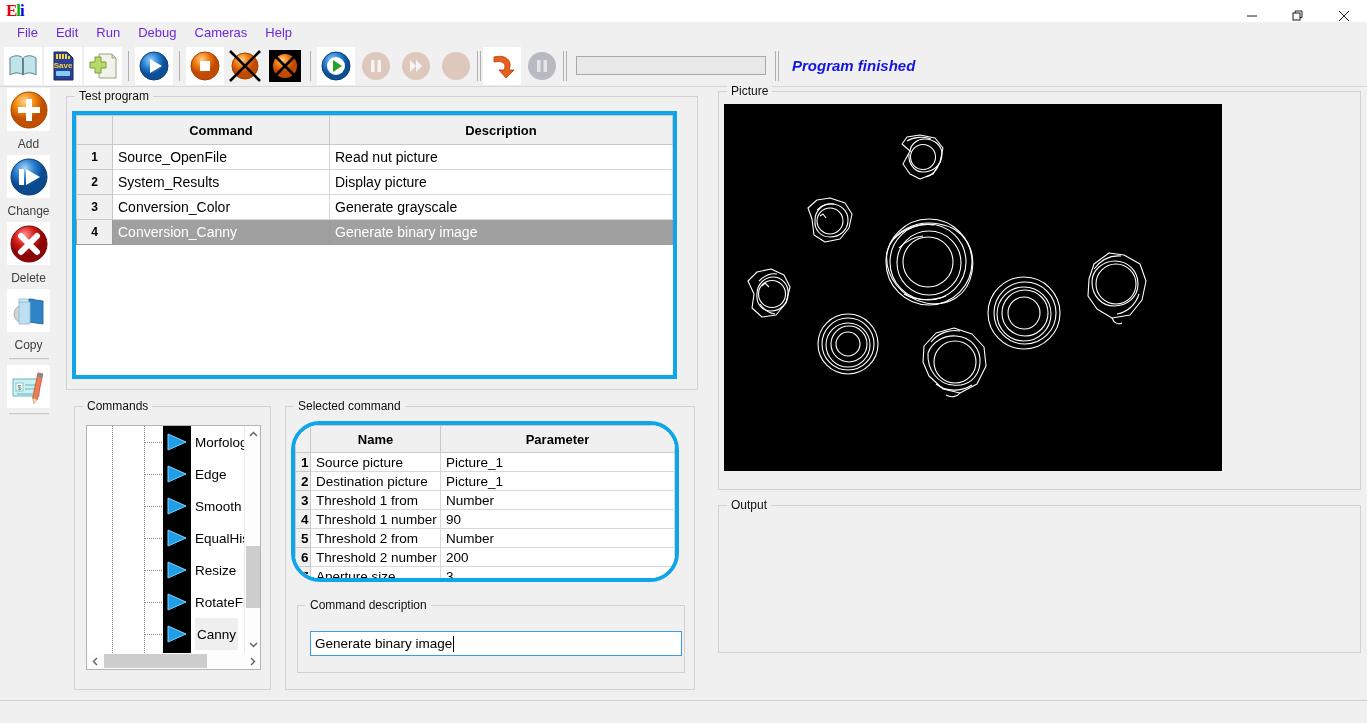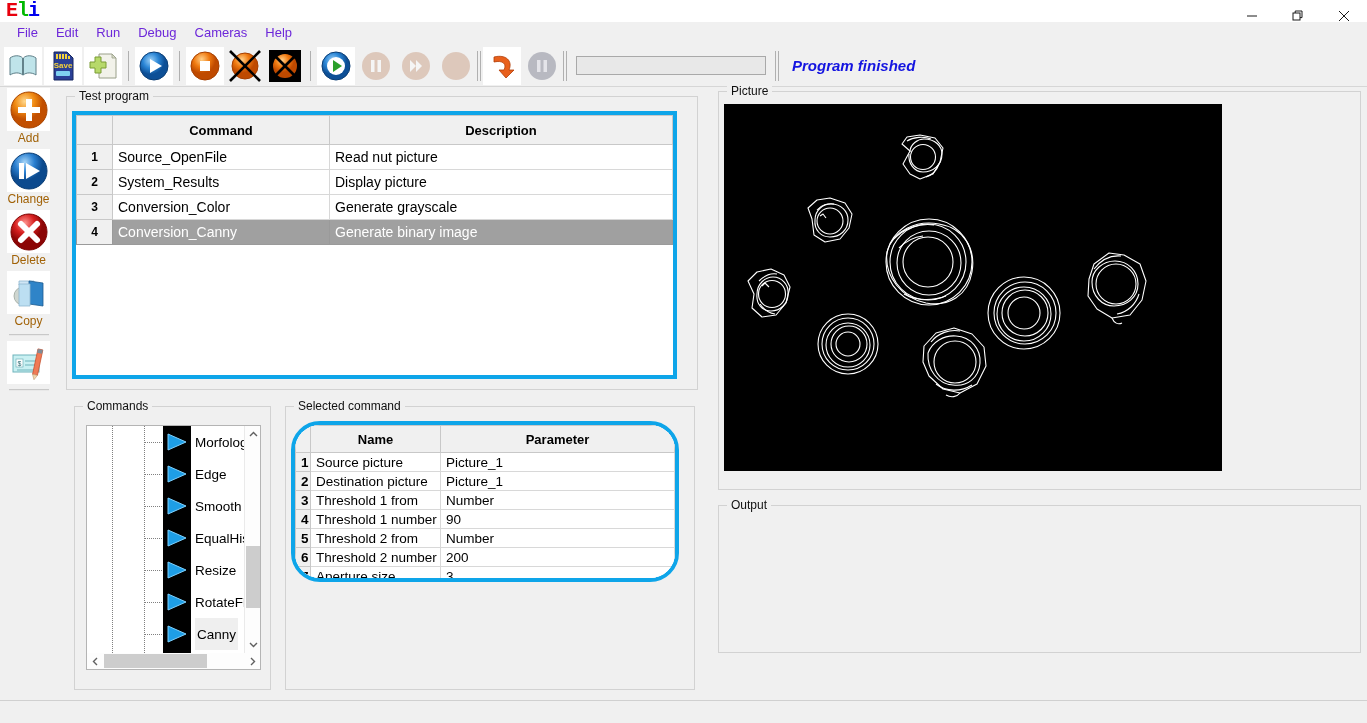--- a/index.html
+++ b/index.html
@@ -6,22 +6,22 @@
   html, body {
     width: 1367px; height: 723px;
     font-family: "Liberation Sans", sans-serif;
     background: #f0f0f0;
     overflow: hidden;
   }
   #app { position: relative; width: 1367px; height: 723px; background:#f0f0f0; }
 
   
   .titlebar { position:absolute; left:0; top:0; width:1367px; height:22px; background:#ffffff; }
-  .logo { position:absolute; left:6px; top:2px; font-size:20px; font-weight:bold; line-height:17px;
-          letter-spacing:-1px; font-family:Liberation Mono, monospace; }
+  .logo { position:absolute; left:6px; top:2px; font-size:17px; font-weight:bold; line-height:17px;
+          letter-spacing:-1px; font-family:Liberation Serif, serif; }
   .logo .l-e { color:#e8000d; }
   .logo .l-l { color:#00b800; }
   .logo .l-i { color:#0000ee; }
   .wbtns { position:absolute; right:0; top:0; height:32px; display:flex; }
   .wbtn { width:46px; height:32px; display:flex; align-items:center; justify-content:center;
           color:#1a1a1a; background:transparent; }
   .wbtn svg { display:block; }
 
   
   .menubar { position:absolute; left:0; top:23px; width:1367px; height:20px; background:#f0f0f0;
@@ -38,21 +38,21 @@
   .tsep2 { width:1px; height:30px; background:#b0b0b0; margin:0 1px; }
   .progressbox { width:190px; height:19px; background:#e8e8e8; border:1px solid #a9a9a9; margin:0 8px; }
   .statustext { font-size:15px; font-style:italic; font-weight:bold; color:#1414e0;
                 margin-left:12px; white-space:nowrap; }
   .toolbar-underline { position:absolute; left:0; top:86px; width:1367px; height:1px; background:#d6d6d6; }
 
   
   .rail { position:absolute; left:0; top:88px; width:57px; height:610px; background:#f0f0f0; }
   .railitem { width:57px; display:flex; flex-direction:column; align-items:center; margin-bottom:3px; }
   .railicon { width:43px; height:43px; background:#fff; display:flex; align-items:center; justify-content:center; }
-  .raillabel { font-size:12px; color:#a16207; line-height:15px; margin-top:0; }
+  .raillabel { font-size:12px; color:#404040; line-height:15px; margin-top:6px; }
   .raildiv { width:40px; height:0; border-top:1px solid #c8c8c8; border-bottom:1px solid #e8e8e8;
              margin:5px auto 5px auto; }
 
   
   .group { position:absolute; border:1px solid #d2d2d2; background:transparent; }
   .group > .glabel { position:absolute; top:-8px; left:8px; background:#f0f0f0; padding:0 4px;
                      font-size:12px; color:#101010; }
 
   
   .tbl { width:100%; border-collapse:collapse; table-layout:fixed; background:#fff; font-size:14px; }
@@ -614,20 +614,27 @@
           </tr>
           <tr>
             <td class="rowhdr">7</td>
             <td>Aperture size</td>
             <td>3</td>
           </tr>
         </tbody>
       </table>
     </div>
 
+    <div class="group" style="left:11px; top:198px; width:388px; height:68px; background:#f0f0f0;">
+      <div class="glabel">Command description</div>
+      <div class="descinput" style="display:flex; align-items:center;">
+        <span>Generate binary image</span>
+          <span style="display:inline-block;width:1px;height:16px;background:#000;margin-left:1px;"></span>
+      </div>
+    </div>
   </div>
 
   <div class="group" style="left:718px; top:91px; width:643px; height:399px;">
     <div class="glabel">Picture</div>
 
     <div id="pic-canvas">
       <svg viewBox="0 0 498 367" xmlns="http://www.w3.org/2000/svg">
         <rect x="0" y="0" width="498" height="367" fill="#000000"></rect>
         <g fill="none" stroke="#ffffff" stroke-width="1.1" stroke-linejoin="round">
 

